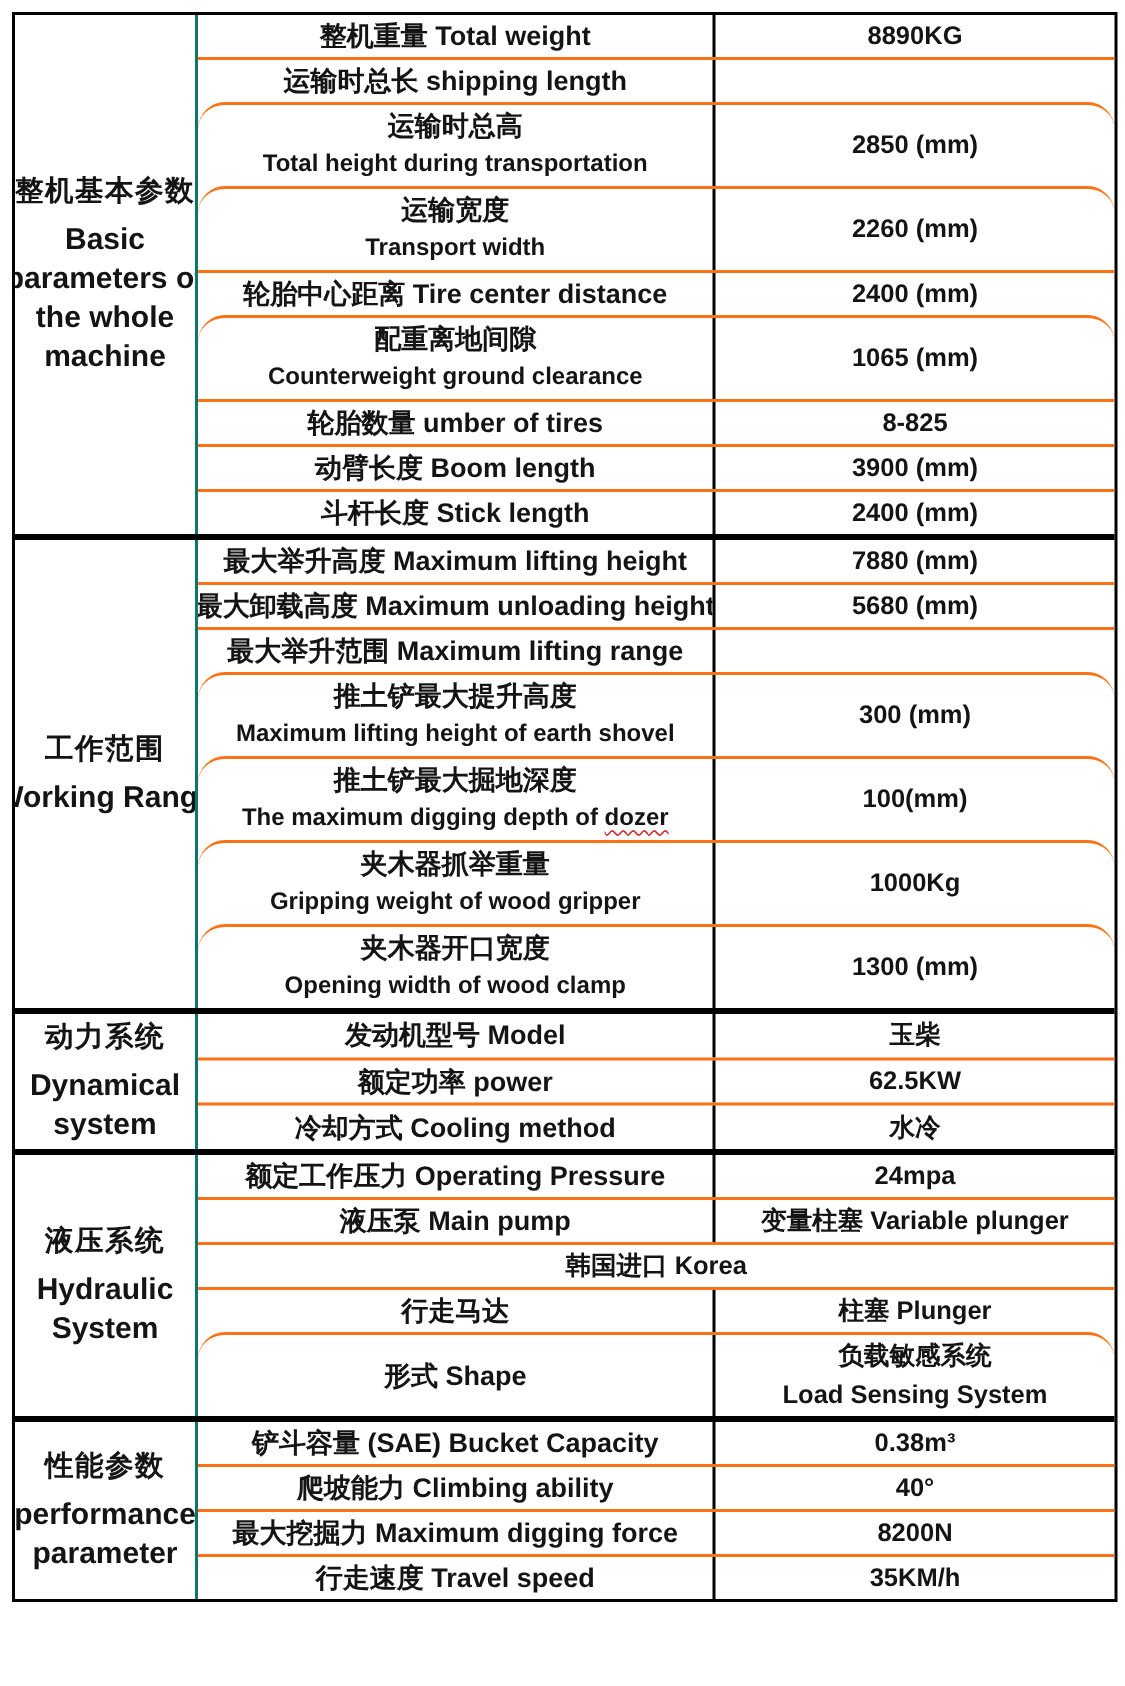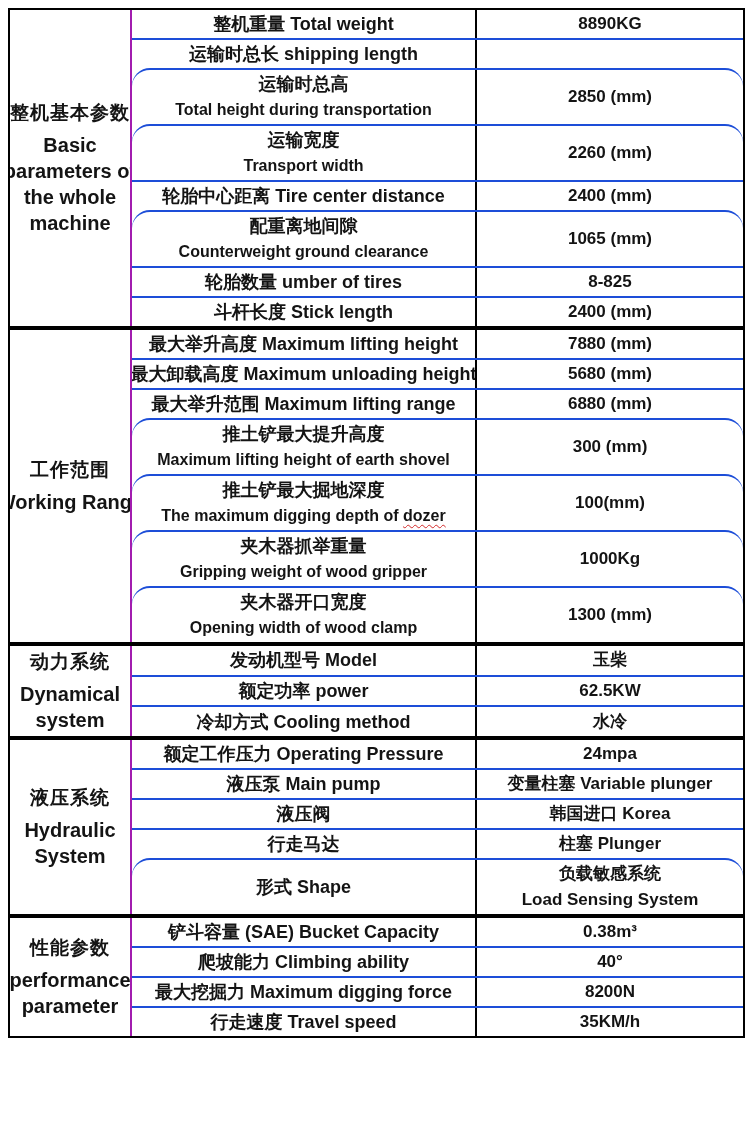--- a/index.html
+++ b/index.html
@@ -17,29 +17,29 @@
     width: 737px;
     border: 2px solid #000;
     background: #fff;
     display: flex;
     flex-direction: column;
   }
   .section { display: flex; align-items: stretch; border-top: 4px solid #000; }
   .section:first-child { border-top: none; }
   .cat-cell {
     flex: 0 0 122px;
-    border-right: 2px solid #a21caf;
+    border-right: 2px solid #0f766e;
     display: flex; flex-direction: column;
     justify-content: center; align-items: center;
     text-align: center;
     padding: 3px 1px;
     overflow: hidden;
   }
   .rows { flex: 1 1 auto; display: flex; flex-direction: column; }
-  .spec-row { display: flex; border-top: 2px solid #1d4ed8; flex: 1 1 auto; }
+  .spec-row { display: flex; border-top: 2px solid #f97316; flex: 1 1 auto; }
   .spec-row:first-child { border-top: none; }
   .spec-row.single { min-height: 28px; }
   .spec-row.multi  { min-height: 56px; border-radius: 18px; }
   .param-cell {
     flex: 0 0 345px;
     border-right: 2px solid #000;
     display: flex; flex-direction: column;
     justify-content: center; align-items: center;
     text-align: center;
     padding: 1px 3px;
@@ -133,20 +133,28 @@
           <div class="spec-row single">
             <div class="param-cell">
               <div class="line">轮胎数量 umber of tires</div>
             </div>
             <div class="value-cell">
               <div class="line">8-825</div>
             </div>
           </div>
           <div class="spec-row single">
             <div class="param-cell">
+              <div class="line">动臂长度 Boom length</div>
+            </div>
+            <div class="value-cell">
+              <div class="line">3900 (mm)</div>
+            </div>
+          </div>
+          <div class="spec-row single">
+            <div class="param-cell">
               <div class="line">斗杆长度 Stick length</div>
             </div>
             <div class="value-cell">
               <div class="line">2400 (mm)</div>
             </div>
           </div>
         </div>
       </div>
       <div class="section">
         <div class="cat-cell">
@@ -166,23 +174,20 @@
             <div class="param-cell">
               <div class="line">最大卸载高度 Maximum unloading height</div>
             </div>
             <div class="value-cell">
               <div class="line">5680 (mm)</div>
             </div>
           </div>
           <div class="spec-row single">
             <div class="param-cell">
               <div class="line">最大举升范围 Maximum lifting range</div>
-            </div>
-            <div class="value-cell">
-              <div class="line">6880 (mm)</div>
             </div>
           </div>
           <div class="spec-row multi">
             <div class="param-cell">
               <div class="line">推土铲最大提升高度</div>
               <div class="line">Maximum lifting height of earth shovel</div>
             </div>
             <div class="value-cell">
               <div class="line">300 (mm)</div>
             </div>
@@ -266,23 +271,20 @@
           </div>
           <div class="spec-row single">
             <div class="param-cell">
               <div class="line">液压泵 Main pump</div>
             </div>
             <div class="value-cell">
               <div class="line">变量柱塞 Variable plunger</div>
             </div>
           </div>
           <div class="spec-row single">
-            <div class="param-cell">
-              <div class="line">液压阀</div>
-            </div>
             <div class="value-cell">
               <div class="line">韩国进口 Korea</div>
             </div>
           </div>
           <div class="spec-row single">
             <div class="param-cell">
               <div class="line">行走马达</div>
             </div>
             <div class="value-cell">
               <div class="line">柱塞 Plunger</div>

